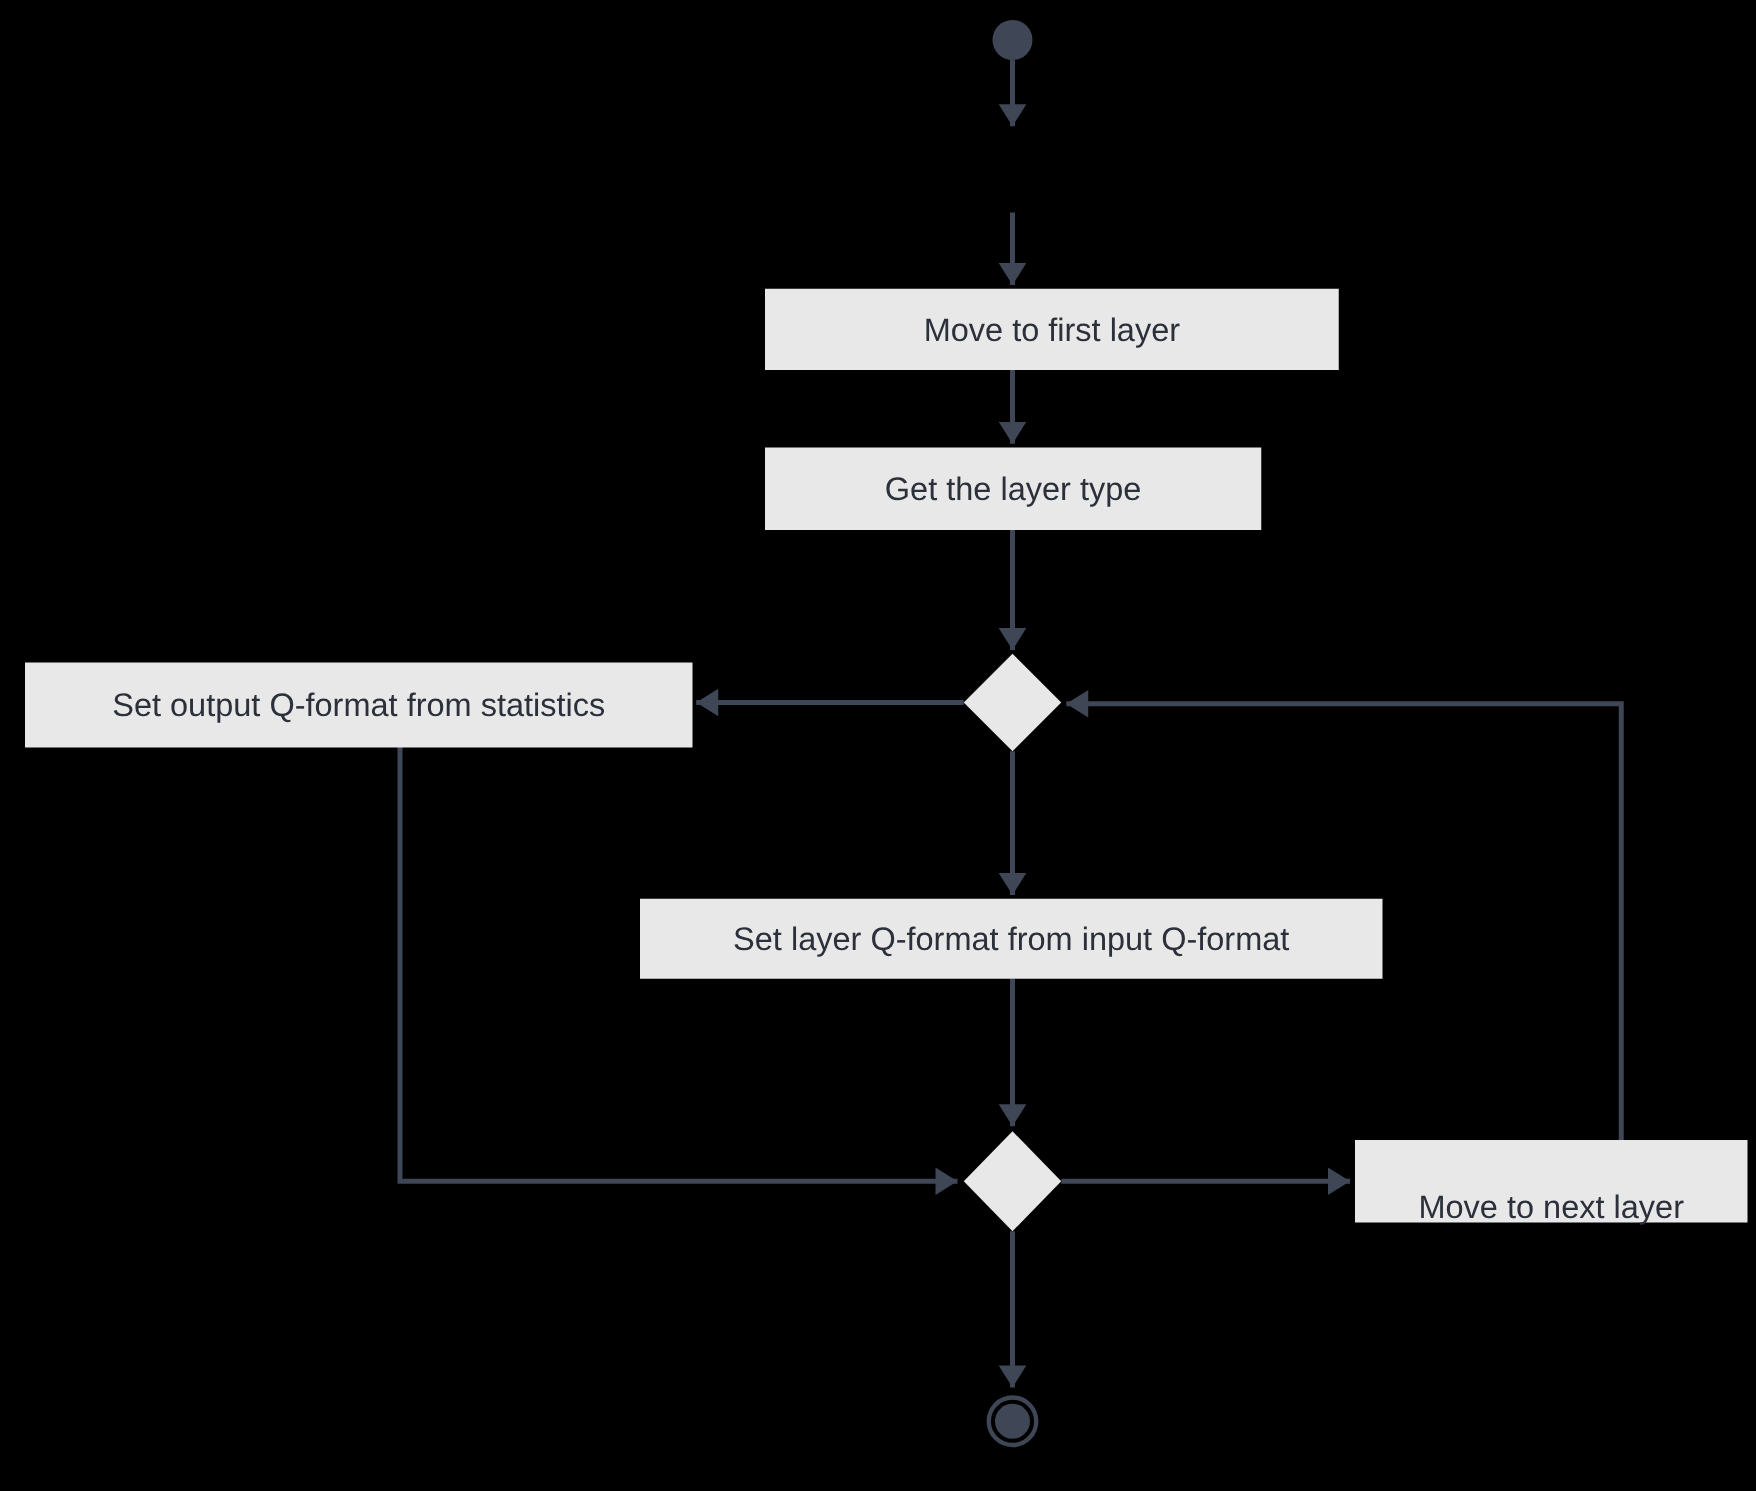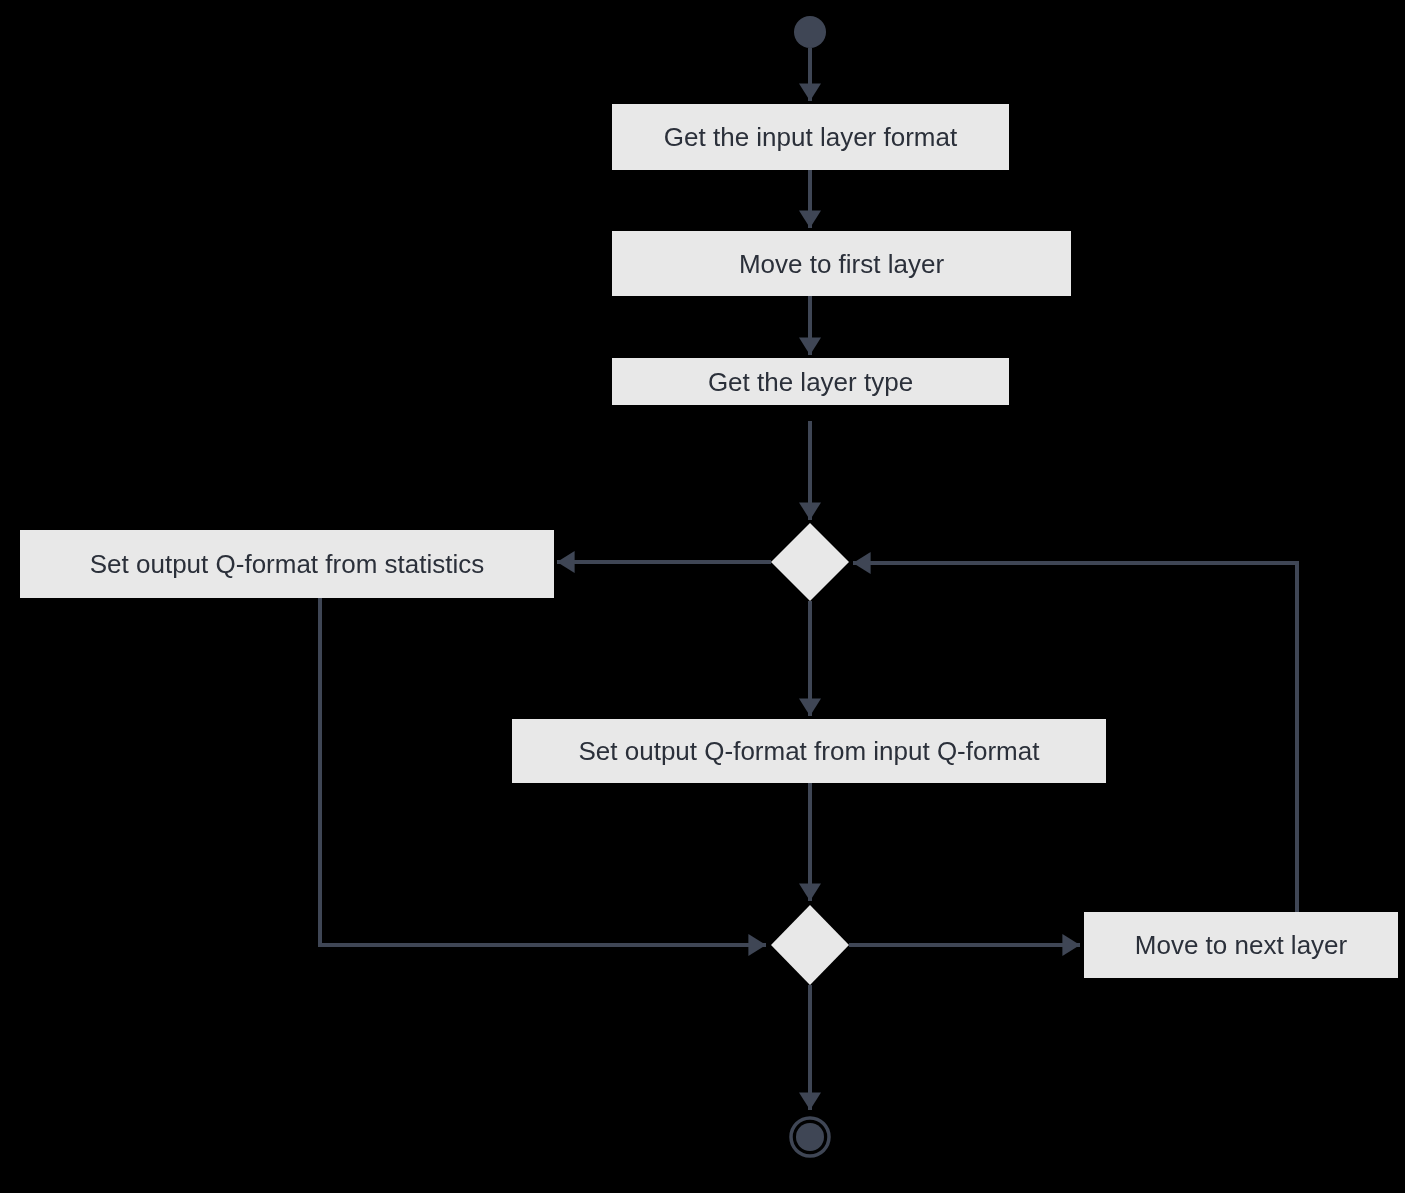--- a/index.html
+++ b/index.html
@@ -88,37 +88,34 @@
 
     <line x1="810" y1="985" x2="810" y2="1110" marker-end="url(#arrow)"></line>
 
     <polygon points="810,523 849,562 810,601 771,562" class="decision"></polygon>
     <polygon points="810,905 849,945 810,985 771,945" class="decision"></polygon>
 
     <circle cx="810" cy="1137" r="19" class="end-ring"></circle>
     <circle cx="810" cy="1137" r="14" class="terminal-fill"></circle>
   </svg>
 
-  <div class="activity" style="left:612px; top:104px; width:397px; height:66px;">
-    <span>Get the input layer format</span>
-  </div>
 
   <div class="activity" style="left:612px; top:231px; width:459px; height:65px;">
     <span>Move to first layer</span>
   </div>
 
-  <div class="activity" style="left:612px; top:358px; width:397px; height:47px;">
+  <div class="activity" style="left:612px; top:358px; width:397px; height:66px;">
     <span>Get the layer type</span>
   </div>
 
   <div class="activity" style="left:20px; top:530px; width:534px; height:68px;">
     <span>Set output Q-format from statistics</span>
   </div>
 
   <div class="activity" style="left:512px; top:719px; width:594px; height:64px;">
-    <span>Set output Q-format from input Q-format</span>
+    <span>Set layer Q-format from input Q-format</span>
   </div>
 
-  <div class="activity" style="left:1084px; top:912px; width:314px; height:66px;">
+  <div class="activity" style="left:1084px; top:912px; width:314px; height:66px;align-items:flex-end;">
     <span>Move to next layer</span>
   </div>
 
 </div>
 
 </body></html>

